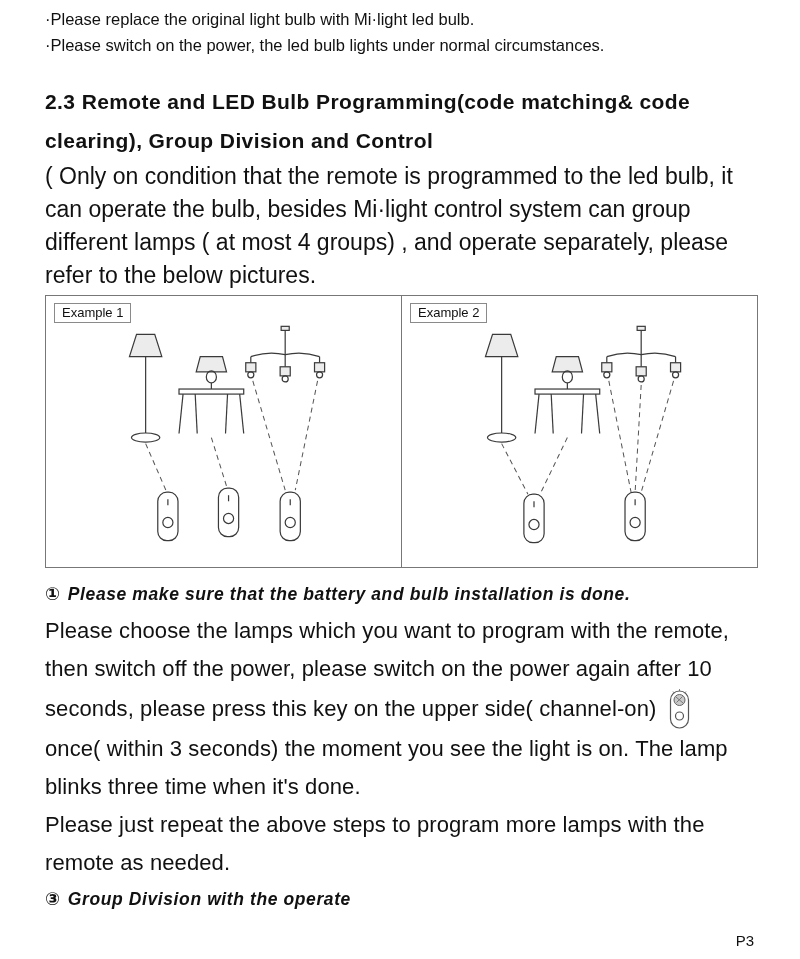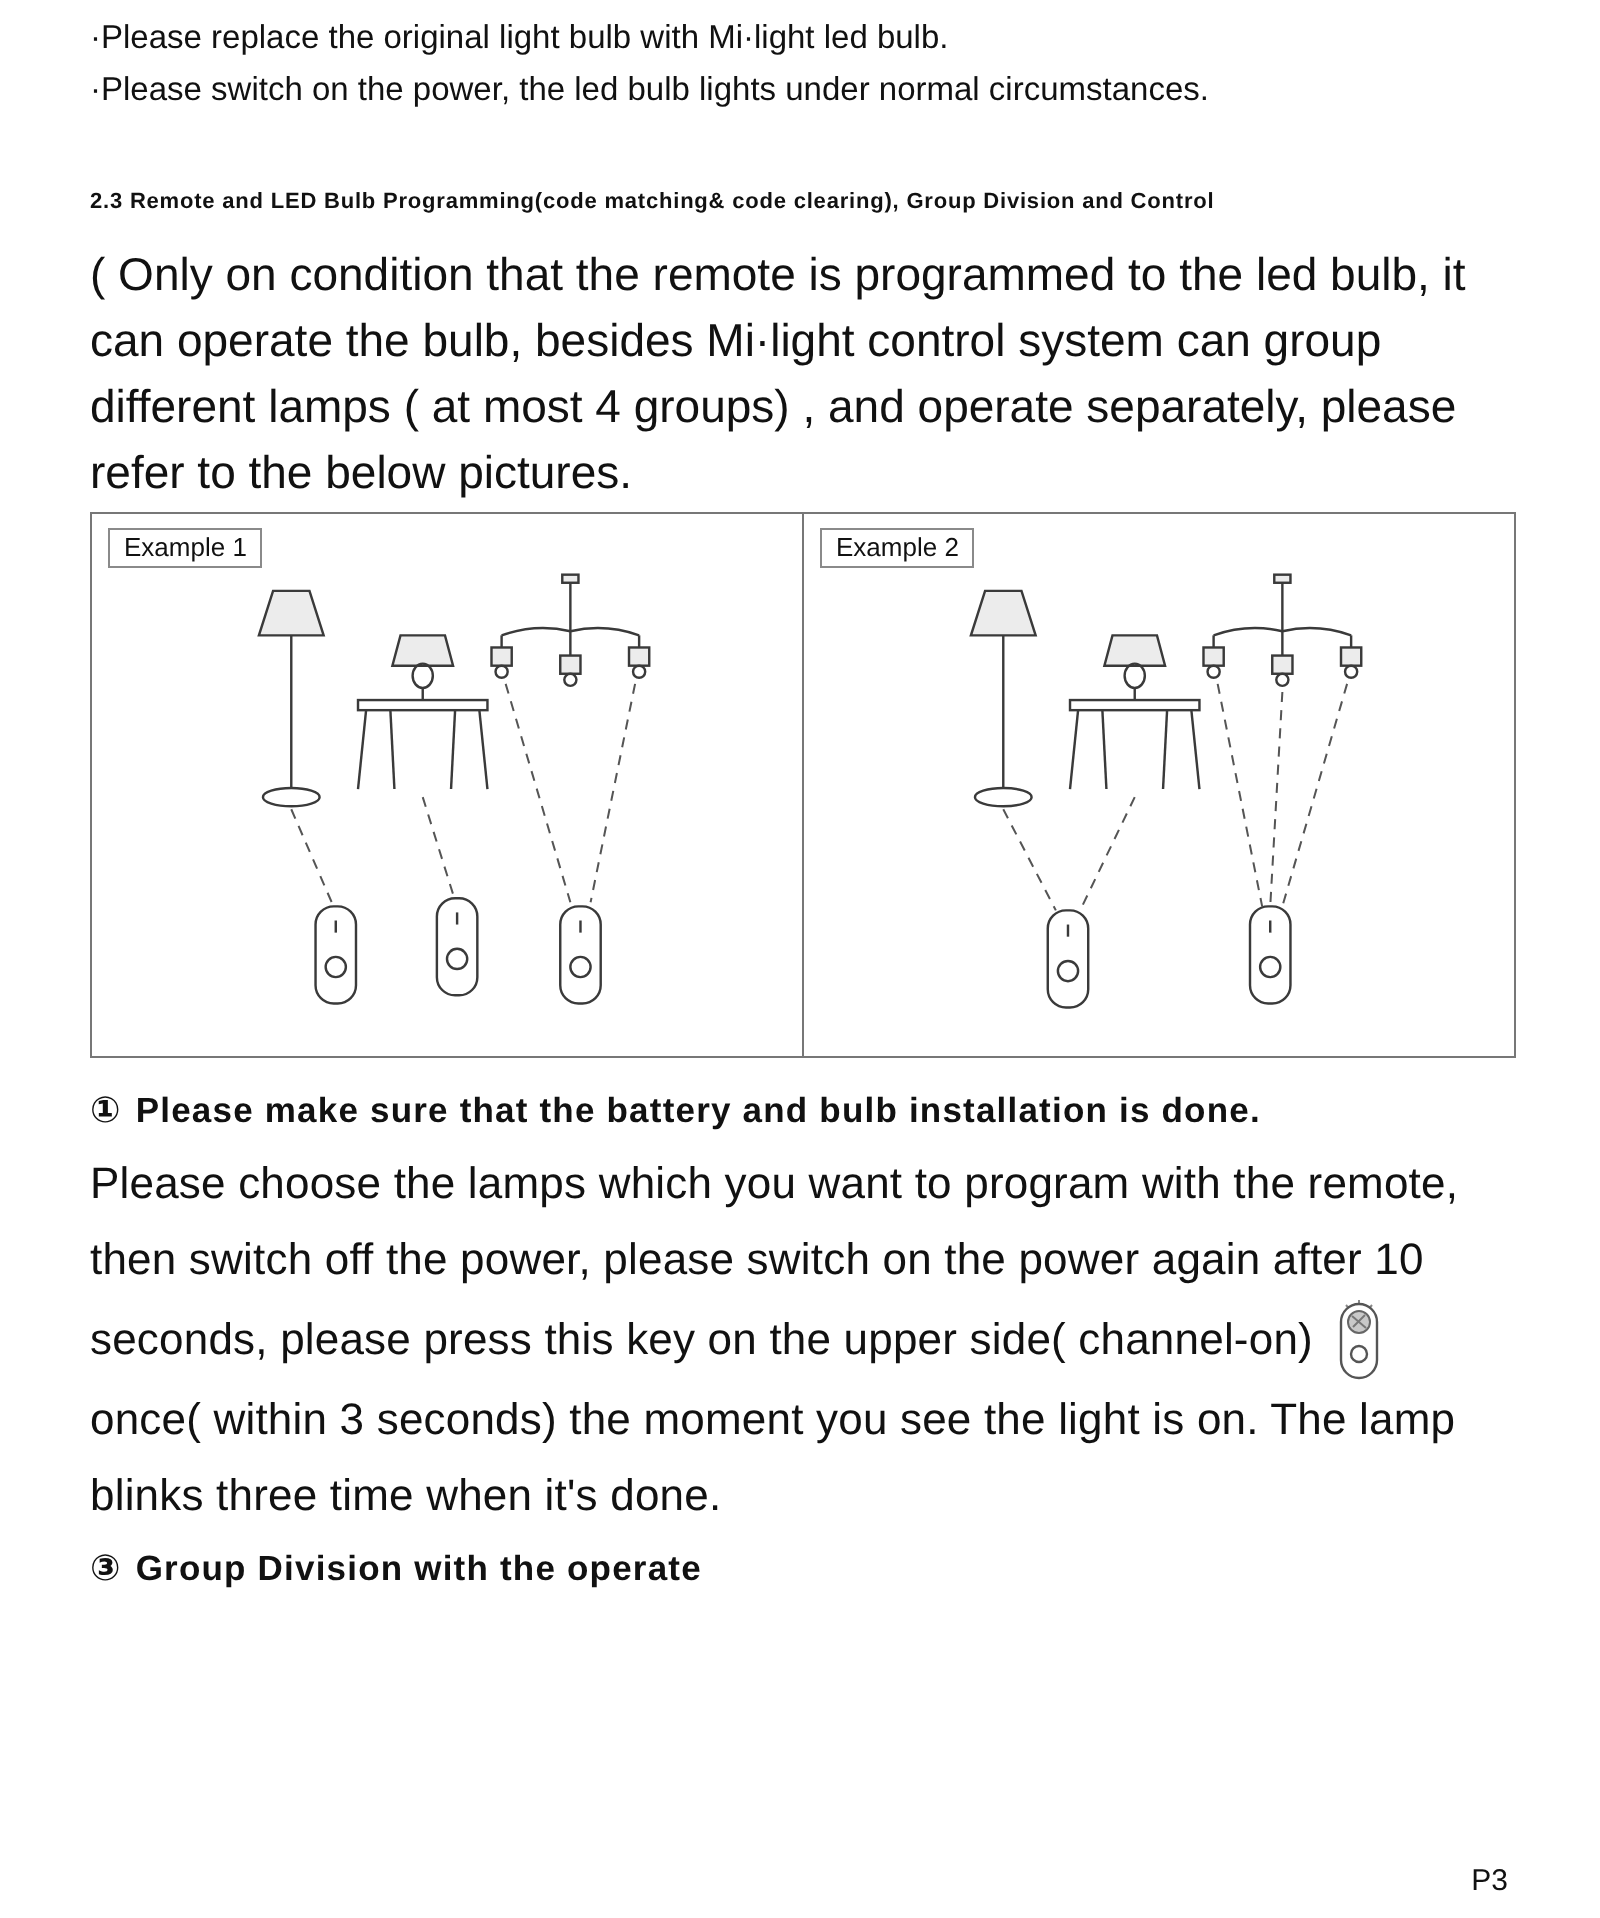--- a/index.html
+++ b/index.html
@@ -2,29 +2,29 @@
 <html><head>
 <meta charset="utf-8">
 <style>
   html,body{margin:0;padding:0;background:#ffffff;}
   .page{
     width:800px;height:959px;box-sizing:border-box;
     padding:6px 42px 16px 45px;position:relative;overflow:hidden;
     font-family:"Liberation Sans","DejaVu Sans",sans-serif;color:#111;background:#fff;
   }
   .bullets p{margin:0;font-size:16.5px;line-height:26px;}
-  .heading{margin:24px 0 0;font-size:11px;line-height:39px;font-weight:bold;letter-spacing:0.4px;}
+  .heading{margin:24px 0 0;font-size:21px;line-height:39px;font-weight:bold;letter-spacing:0.4px;}
   .intro-para{margin:0;font-size:23px;line-height:33px;}
   .figure{margin-top:3px;display:flex;}
   .panel{flex:1;border:1px solid #777;position:relative;height:273px;box-sizing:border-box;background:#fff;}
   .panel + .panel{margin-left:-1px;}
   .example-label{position:absolute;top:7px;left:8px;border:1px solid #8a8a8a;padding:1px 7px 2px;font-size:13px;background:#fff;z-index:2;}
   .scene{display:block;width:100%;height:100%;}
   .dash line{stroke:#555;stroke-dasharray:5 4;stroke-width:1;fill:none;}
-  .step{margin:0;font-size:17.5px;line-height:35px;font-weight:bold;letter-spacing:0.6px;}
+  .step{margin:0;font-size:17.5px;line-height:35px;font-weight:bold;letter-spacing:0.6px;font-style:italic;}
   .step .marker{margin-right:7px;font-size:18px;font-weight:bold;}
   .step-1{margin-top:9px;}
   .prog-para{margin:0;font-size:22px;line-height:38px;letter-spacing:0.1px;}
   .inline-icon{display:inline-block;vertical-align:-14px;margin:0 11px;line-height:0;}
   .page-num{position:absolute;right:46px;bottom:10px;font-size:15px;}
 </style>
 </head>
 <body>
 
 <svg width="0" height="0" style="position:absolute" aria-hidden="true">
@@ -129,20 +129,21 @@
       <line x1="12.5" y1="1" x2="12.5" y2="4.5" stroke="#888" stroke-width="1"></line>
       <line x1="19" y1="3.5" x2="16.5" y2="6.5" stroke="#888" stroke-width="1"></line>
       <rect x="3.5" y="3" width="18" height="37" rx="9" fill="#fff" stroke="#555" stroke-width="1.2"></rect>
       <circle cx="12.5" cy="12" r="5.5" fill="#c9c9c9" stroke="#666" stroke-width="1"></circle>
       <line x1="9" y1="9" x2="16" y2="15" stroke="#777" stroke-width="1"></line>
       <line x1="9.5" y1="14.5" x2="15.5" y2="8.5" stroke="#777" stroke-width="1"></line>
       <circle cx="12.5" cy="28" r="4" fill="none" stroke="#555" stroke-width="1.2"></circle>
     </svg></span><span>once( within 3 seconds) the moment you see the light is on. The lamp blinks three time when it's done.</span>
   </p>
 
+  <p class="prog-para">Please just repeat the above steps to program more lamps with the remote as needed.</p>
 
   <p class="step">
     <span class="marker">③</span><span>Group Division with the operate</span>
   </p>
 
   <div class="page-num">P3</div>
 
 </div>
 
 </body></html>

